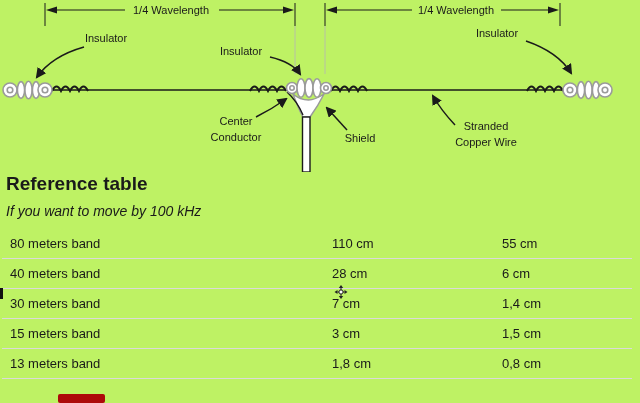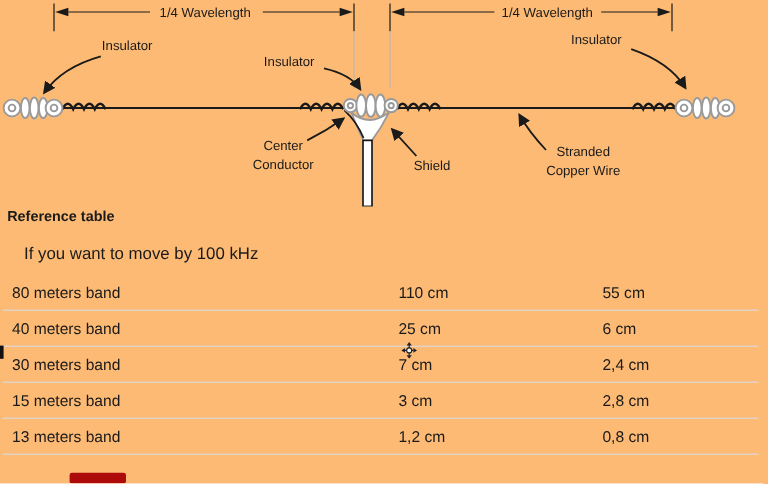--- a/index.html
+++ b/index.html
@@ -1,24 +1,24 @@
 <!DOCTYPE html>
 <html><head>
 <meta charset="utf-8">
 <style>
   html,body{margin:0;padding:0;background:#fff;}
   .screen{
-    position:relative;width:640px;height:403px;background:#fdba74;overflow:hidden;
+    position:relative;width:640px;height:403px;background:#bef264;overflow:hidden;
     font-family:"Liberation Sans","DejaVu Sans",sans-serif;color:#1a1a1a;
   }
   .diagram{position:absolute;left:0;top:0;}
   .diagram text{font-family:"Liberation Sans","DejaVu Sans",sans-serif;font-size:11px;fill:#1a1a1a;}
   .dim-text{font-size:10.5px;}
-  .ref-title{position:absolute;left:6px;top:173px;font-size:12px;font-weight:bold;}
-  .ref-subtitle{position:absolute;left:20px;top:203px;font-size:14px;}
+  .ref-title{position:absolute;left:6px;top:173px;font-size:19px;font-weight:bold;}
+  .ref-subtitle{position:absolute;left:6px;top:203px;font-size:14px;font-style:italic;}
   .band-table{position:absolute;left:2px;top:229px;width:630px;}
   .band-row{
     display:grid;grid-template-columns:330px 170px 1fr;align-items:center;
     height:29px;border-bottom:1px solid #dadada;font-size:13px;
   }
   .band-row .cell-band{padding-left:8px;}
   .cursor-icon{position:absolute;left:334px;top:285px;}
   .edge-caret{position:absolute;left:0;top:288px;width:2.5px;height:11px;background:#111;}
   .red-badge{position:absolute;left:58px;top:394px;width:47px;height:9px;background:#ad0a0a;border-radius:2px;}
 </style>
@@ -122,36 +122,36 @@
   <div class="ref-subtitle">If you want to move by 100 kHz</div>
 
   <div class="band-table">
     <div class="band-row">
       <span class="cell-band">80 meters band</span>
       <span class="cell-full">110 cm</span>
       <span class="cell-half">55 cm</span>
     </div>
     <div class="band-row">
       <span class="cell-band">40 meters band</span>
-      <span class="cell-full">25 cm</span>
+      <span class="cell-full">28 cm</span>
       <span class="cell-half">6 cm</span>
     </div>
     <div class="band-row">
       <span class="cell-band">30 meters band</span>
       <span class="cell-full">7 cm</span>
-      <span class="cell-half">2,4 cm</span>
+      <span class="cell-half">1,4 cm</span>
     </div>
     <div class="band-row">
       <span class="cell-band">15 meters band</span>
       <span class="cell-full">3 cm</span>
-      <span class="cell-half">2,8 cm</span>
+      <span class="cell-half">1,5 cm</span>
     </div>
     <div class="band-row">
       <span class="cell-band">13 meters band</span>
-      <span class="cell-full">1,2 cm</span>
+      <span class="cell-full">1,8 cm</span>
       <span class="cell-half">0,8 cm</span>
     </div>
   </div>
 
   <svg class="cursor-icon" width="14" height="14" viewBox="0 0 14 14">
     <g stroke="#222" stroke-width="1" fill="none">
       <line x1="7" y1="2.5" x2="7" y2="11.5"></line>
       <line x1="3.5" y1="7" x2="10.5" y2="7"></line>
     </g>
     <polygon points="7,0 4.8,3 9.2,3" fill="#222"></polygon>

